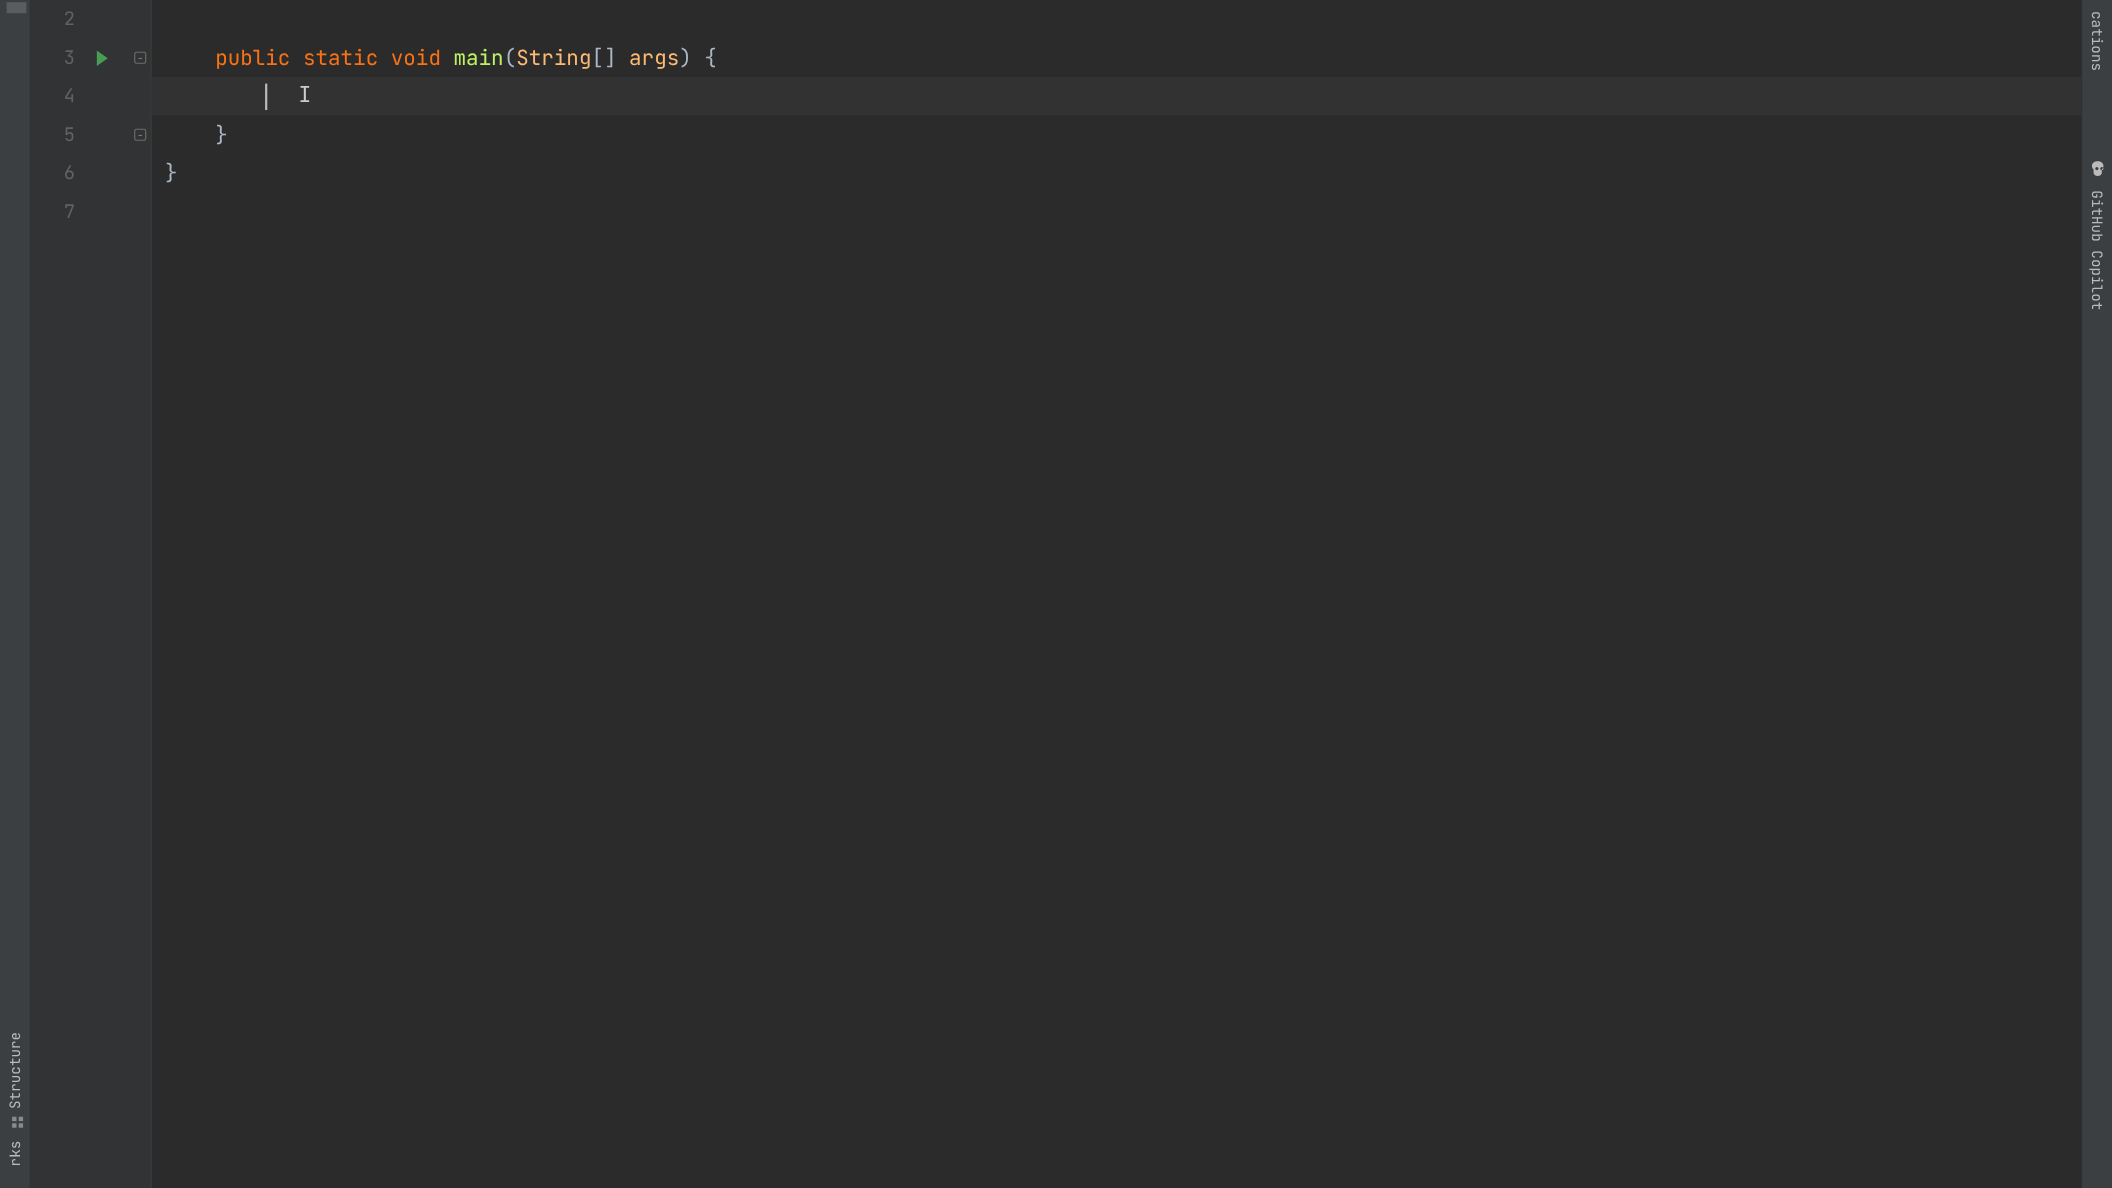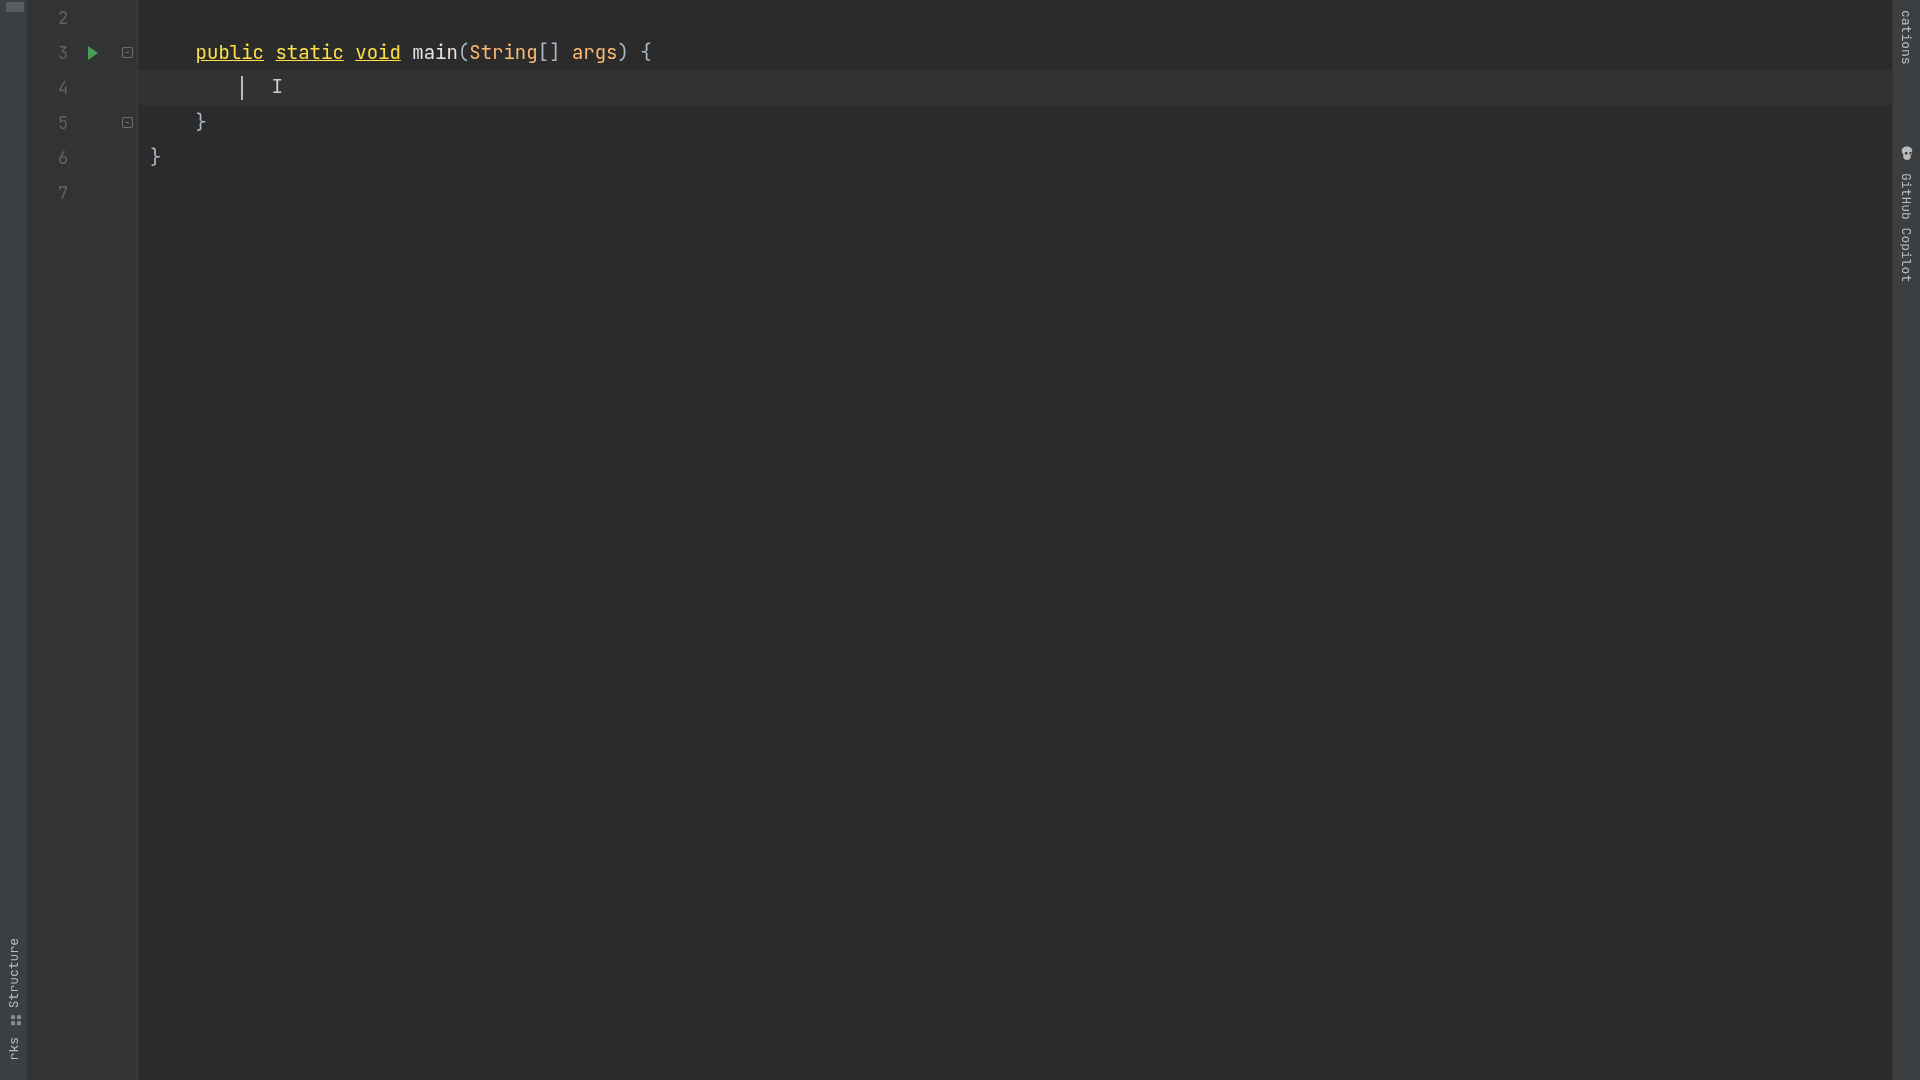--- a/index.html
+++ b/index.html
@@ -109,22 +109,22 @@
       display: flex;
       align-items: center;
       padding-left: 12px;
       white-space: pre;
       font-size: 19px;
       line-height: 35px;
     }
     .code-line.active {
       background: #323232;
     }
-    .kw { color: #fde047; text-decoration: underline; }
-    .fn { color: #e5e5e5; }
+    .kw { color: #f97316; }
+    .fn { color: #bef264; }
     .type { color: #fdba74; }
     .punct { color: #a9b7c6; }
     .caret {
       display: inline-block;
       width: 2px;
       height: 24px;
       background: #bbb;
       vertical-align: middle;
       margin-right: 28px;
     }

